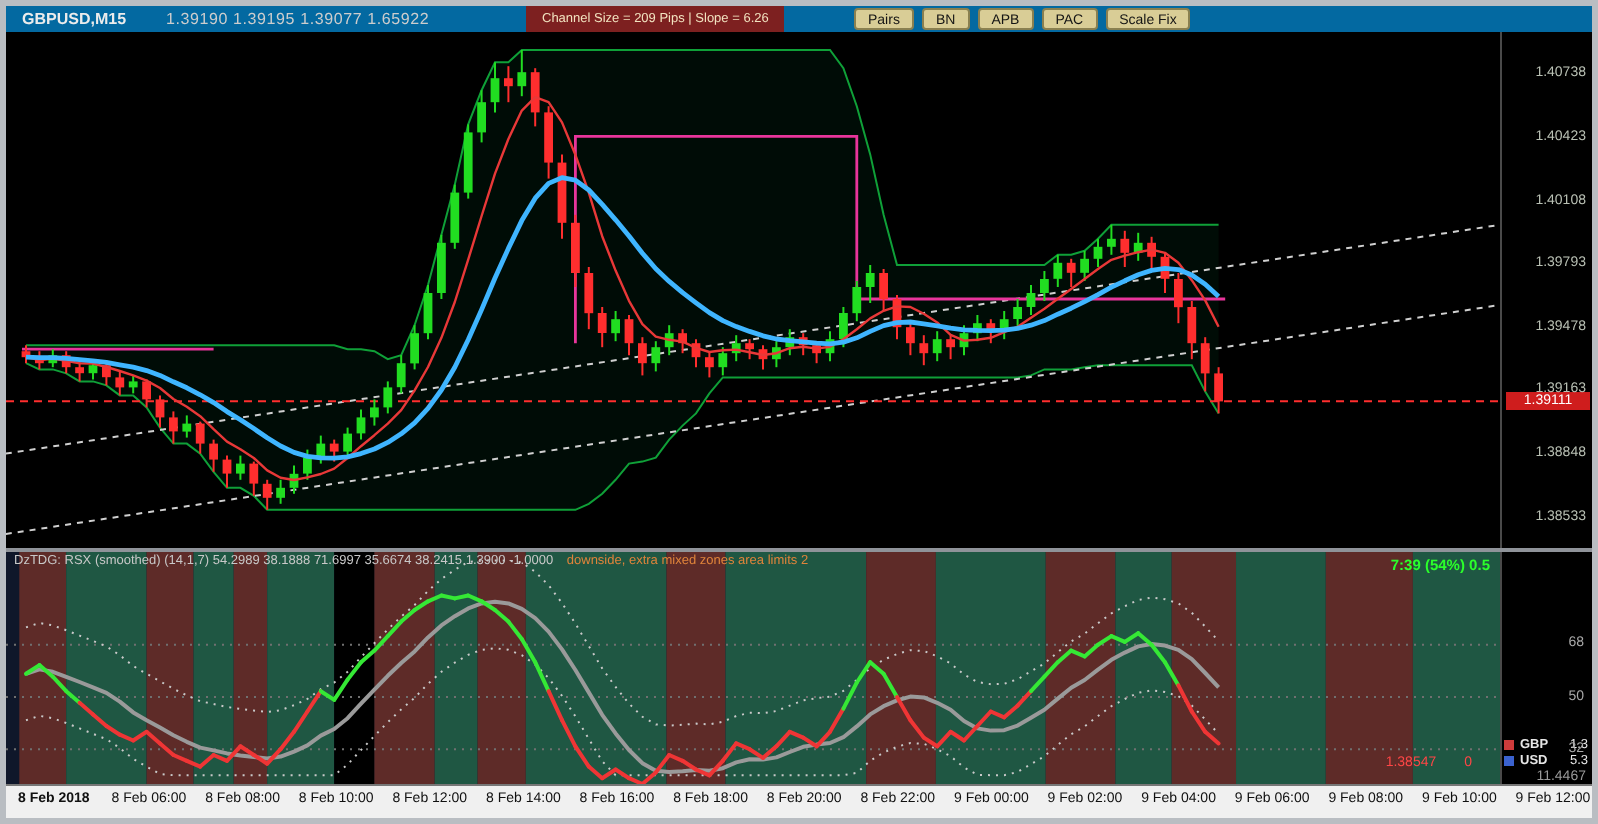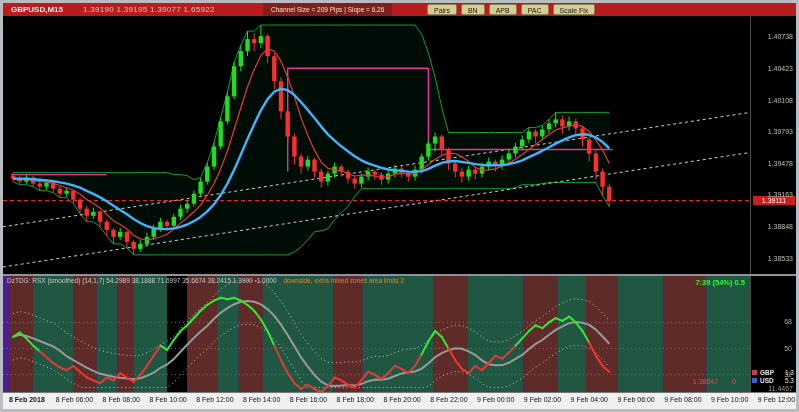--- a/index.html
+++ b/index.html
@@ -1,34 +1,34 @@
 <!DOCTYPE html>
 <html><head>
 <meta charset="utf-8">
 <style>
   *{margin:0;padding:0;box-sizing:border-box;}
   html,body{background:#6f7377;font-family:"Liberation Sans",sans-serif;}
   #window{position:relative;width:799px;height:412px;border:3px solid #b9bdc2;background:#000;overflow:hidden;}
   
-  #topbar{position:absolute;left:0;top:0;width:793px;height:13px;background:#b91c1c;}
+  #topbar{position:absolute;left:0;top:0;width:793px;height:13px;background:#0369a1;}
   .sym{position:absolute;left:8px;top:2px;font-size:8px;font-weight:bold;color:#ececec;white-space:nowrap;}
   .ohlc{position:absolute;left:80px;top:2px;font-size:8px;color:#cdcdcd;letter-spacing:.3px;white-space:nowrap;}
   .chanbox{position:absolute;left:260px;top:0;height:13px;background:#7d2020;color:#f2e3c0;font-size:6.5px;line-height:13px;padding:0 8px;white-space:nowrap;}
   #topbar-buttons{position:absolute;left:424px;top:1px;display:flex;gap:4px;}
   .tbtn{height:11px;line-height:9px;padding:1px 6px;background:#d9cd96;border:1px solid #8a8050;border-radius:2px;font-size:7px;color:#141414;white-space:nowrap;cursor:default;}
   
   #chart{position:absolute;left:0;top:13px;width:747px;height:258px;background:#000;}
   #chart svg,#ind svg{display:block;}
   #price-axis{position:absolute;left:747px;top:13px;width:46px;height:258px;background:#000;border-left:1px solid #4a4a4a;}
   .plabel{position:absolute;right:3px;font-size:7px;color:#b9c0b4;white-space:nowrap;}
   #price-tag{position:absolute;right:1px;width:42px;background:#cf1d1d;color:#fff;font-size:7px;text-align:center;padding:1px 0;}
   
   #sep{position:absolute;left:0;top:271px;width:793px;height:2px;background:#8f9399;}
   
-  #ind{position:absolute;left:0;top:273px;width:747px;height:116px;background:#4c1d95;}
+  #ind{position:absolute;left:0;top:273px;width:747px;height:116px;background:#0f172a;}
   .ind-header{position:absolute;left:4px;top:1px;font-size:6.5px;white-space:nowrap;}
   .ih{color:#c8c8c8;}
   .inote{color:#e0843a;margin-left:5px;}
   .timer{position:absolute;right:5px;top:2px;font-size:7.5px;font-weight:bold;color:#2bff2b;white-space:nowrap;}
   .alert{position:absolute;right:14px;bottom:7px;font-size:7px;color:#ff4646;white-space:nowrap;}
   .alert .af{margin-left:12px;}
   #ind-axis{position:absolute;left:747px;top:273px;width:46px;height:116px;background:#000;border-left:1px solid #4a4a4a;}
   .ilabel{position:absolute;right:4px;font-size:7px;color:#a8a8a8;}
   .strength{position:absolute;right:2px;top:92px;width:42px;}
   .srow{display:flex;align-items:center;height:8px;font-size:6.5px;color:#e6e6e6;}

